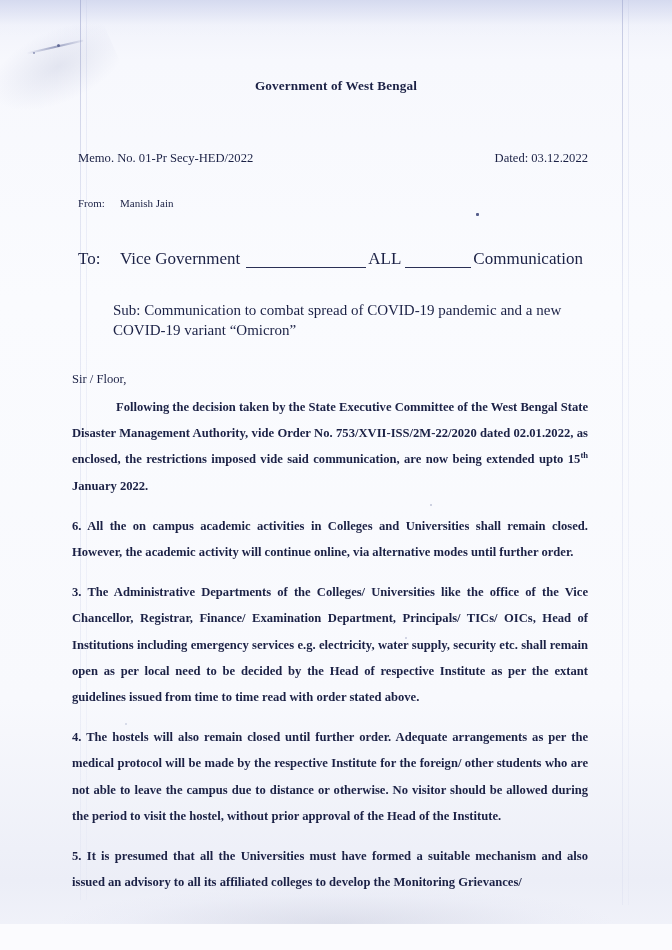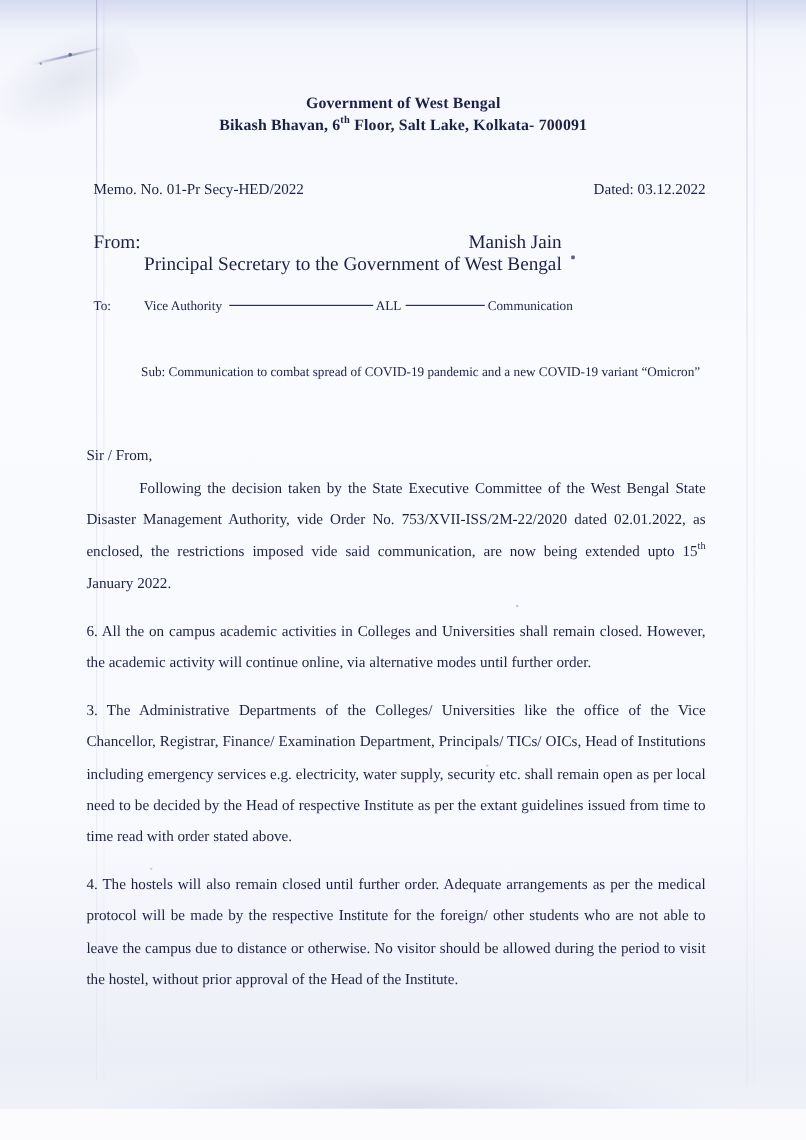--- a/index.html
+++ b/index.html
@@ -118,72 +118,73 @@
     width: 510px;
     display: flex;
     justify-content: space-between;
     align-items: baseline;
     font-size: 12.6px;
   }
 
   .from-block {
     position: absolute;
     left: 78px; top: 194px;
-    font-size: 16px;
+    font-size: 11px;
     line-height: 18px;
   }
   .from-row { display: flex; }
   .from-label { width: 42px; flex: none; }
   .from-lines { display: block; text-align: right; }
 
   .to-row {
     position: absolute;
     left: 78px; top: 249px;
-    font-size: 11px;
+    font-size: 17px;
     display: flex;
-    align-items: center;
+    align-items: flex-end;
   }
   .to-label { width: 42px; flex: none; }
   .rule {
     display: inline-block;
     border-bottom: 1px solid #2a3055;
     vertical-align: baseline;
     position: relative;
     top: -1px;
   }
   .rule-long { width: 120px; margin: 0 2px 0 6px; }
   .rule-short { width: 66px; margin: 0 2px 0 4px; }
 
   .subject {
     position: absolute;
     left: 113px; top: 300px;
     width: 475px;
-    font-size: 11px;
+    font-size: 15px;
     line-height: 20px;
-    text-align: center;
+    text-align: left;
   }
 
   .salutation {
     position: absolute;
     left: 72px; top: 372px;
     font-size: 12.6px;
   }
 
   .body {
     position: absolute;
     left: 72px; top: 394px;
     width: 516px;
     font-size: 12.6px;
     line-height: 26.2px;
     text-align: justify;
   }
   .body p {
     margin: 0 0 14px 0;
     text-align: justify;
     text-justify: inter-word;
+    font-weight: bold;
   }
   .body p.indent { text-indent: 44px; }
   .body sup { font-size: 0.68em; vertical-align: super; line-height: 0; }
 </style>
 </head>
 <body>
 
 <div class="page">
 
   <div class="top-haze"></div>
@@ -199,52 +200,51 @@
   <div class="speck-a"></div>
   <div class="speck-b"></div>
   <div class="speck-c"></div>
   <div class="bottom-haze"></div>
   <div class="bottom-edge"></div>
 
   <div class="content">
 
     <div class="letterhead">
       <span class="ln">Government of West Bengal</span>
-      <span class="ln"><span>Bikash Bhavan, 6</span><sup>th</sup><span> Floor, Salt Lake, Kolkata- 700091</span></span>
     </div>
 
     <div class="memo-row">
       <span>Memo. No. 01-Pr Secy-HED/2022</span>
       <span>Dated: 03.12.2022</span>
     </div>
 
     <div class="from-block">
       <div class="from-row">
         <span class="from-label">From:</span>
         <span class="from-lines">
           <span style="display:block">Manish Jain</span>
-          <span style="display:block">Principal Secretary to the Government of West Bengal</span>
         </span>
       </div>
     </div>
 
     <div class="to-row">
       <span class="to-label">To:</span>
-      <span>Vice Authority</span>
+      <span>Vice Government</span>
       <span class="rule rule-long"></span>
       <span>ALL</span>
       <span class="rule rule-short"></span>
       <span>Communication</span>
     </div>
 
     <div class="subject">Sub: Communication to combat spread of COVID-19 pandemic and a new COVID-19 variant “Omicron”</div>
 
-    <div class="salutation">Sir / From,</div>
+    <div class="salutation">Sir / Floor,</div>
 
     <div class="body">
       <p class="indent"><span>Following the decision taken by the State Executive Committee of the West Bengal State Disaster Management Authority, vide Order No. 753/XVII-ISS/2M-22/2020 dated 02.01.2022, as enclosed, the restrictions imposed vide said communication, are now being extended upto 15</span><sup>th</sup><span> January 2022.</span></p>
       <p>6. All the on campus academic activities in Colleges and Universities shall remain closed. However, the academic activity will continue online, via alternative modes until further order.</p>
       <p>3. The Administrative Departments of the Colleges/ Universities like the office of the Vice Chancellor, Registrar, Finance/ Examination Department, Principals/ TICs/ OICs, Head of Institutions including emergency services e.g. electricity, water supply, security etc. shall remain open as per local need to be decided by the Head of respective Institute as per the extant guidelines issued from time to time read with order stated above.</p>
       <p>4. The hostels will also remain closed until further order. Adequate arrangements as per the medical protocol will be made by the respective Institute for the foreign/ other students who are not able to leave the campus due to distance or otherwise. No visitor should be allowed during the period to visit the hostel, without prior approval of the Head of the Institute.</p>
+      <p>5. It is presumed that all the Universities must have formed a suitable mechanism and also issued an advisory to all its affiliated colleges to develop the Monitoring Grievances/</p>
     </div>
 
   </div>
 </div>
 
 </body></html>

